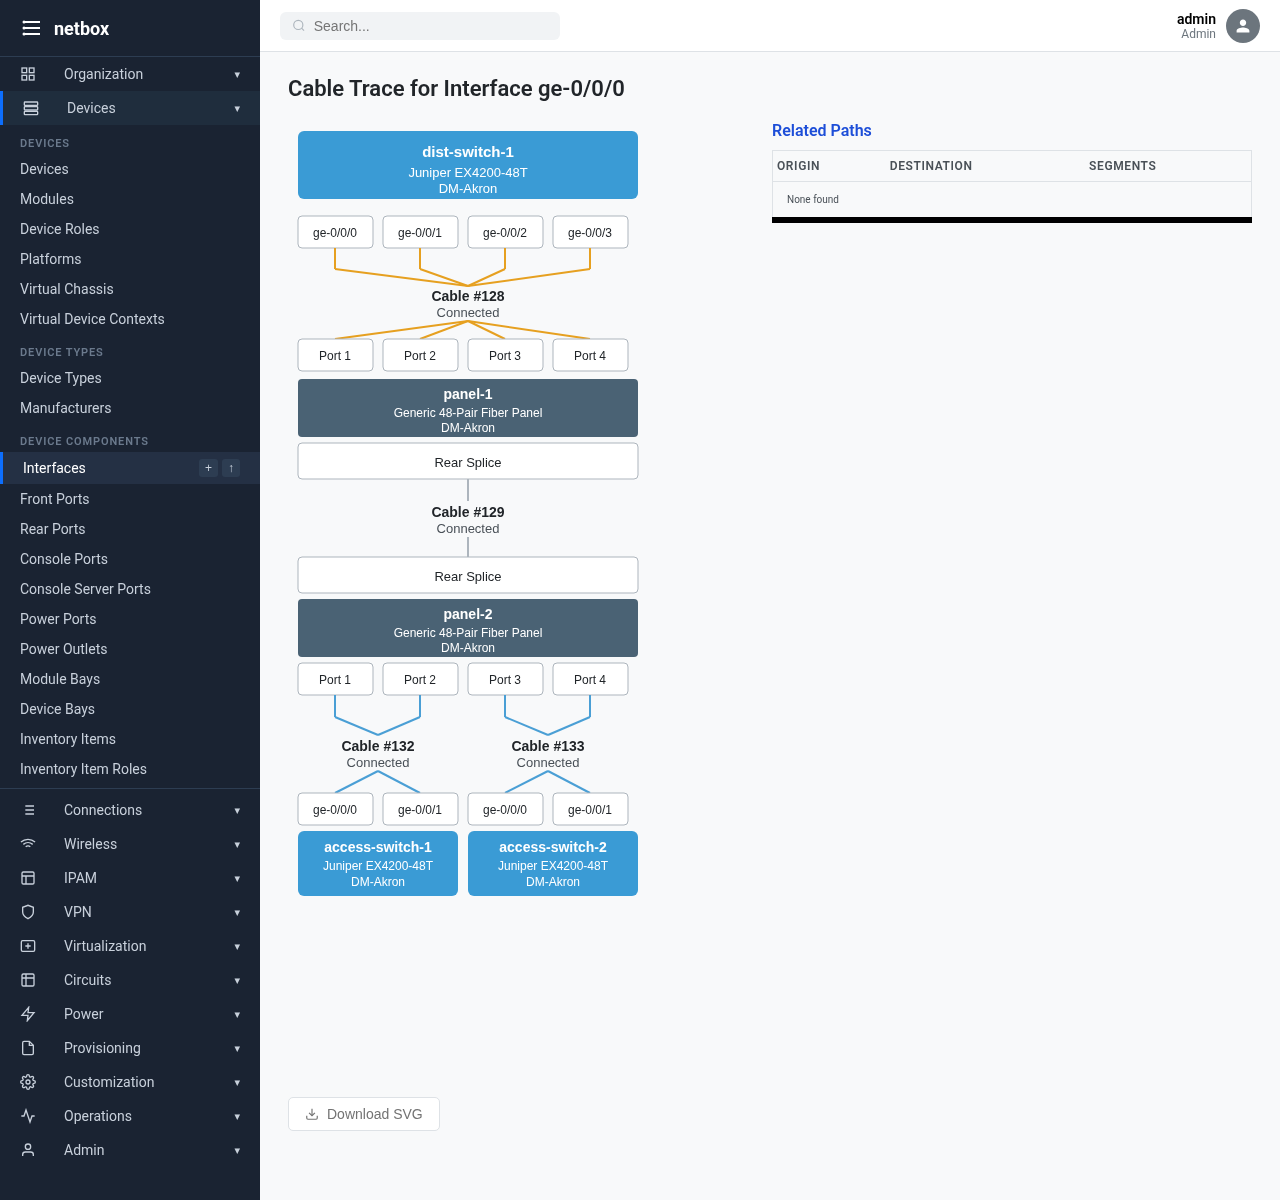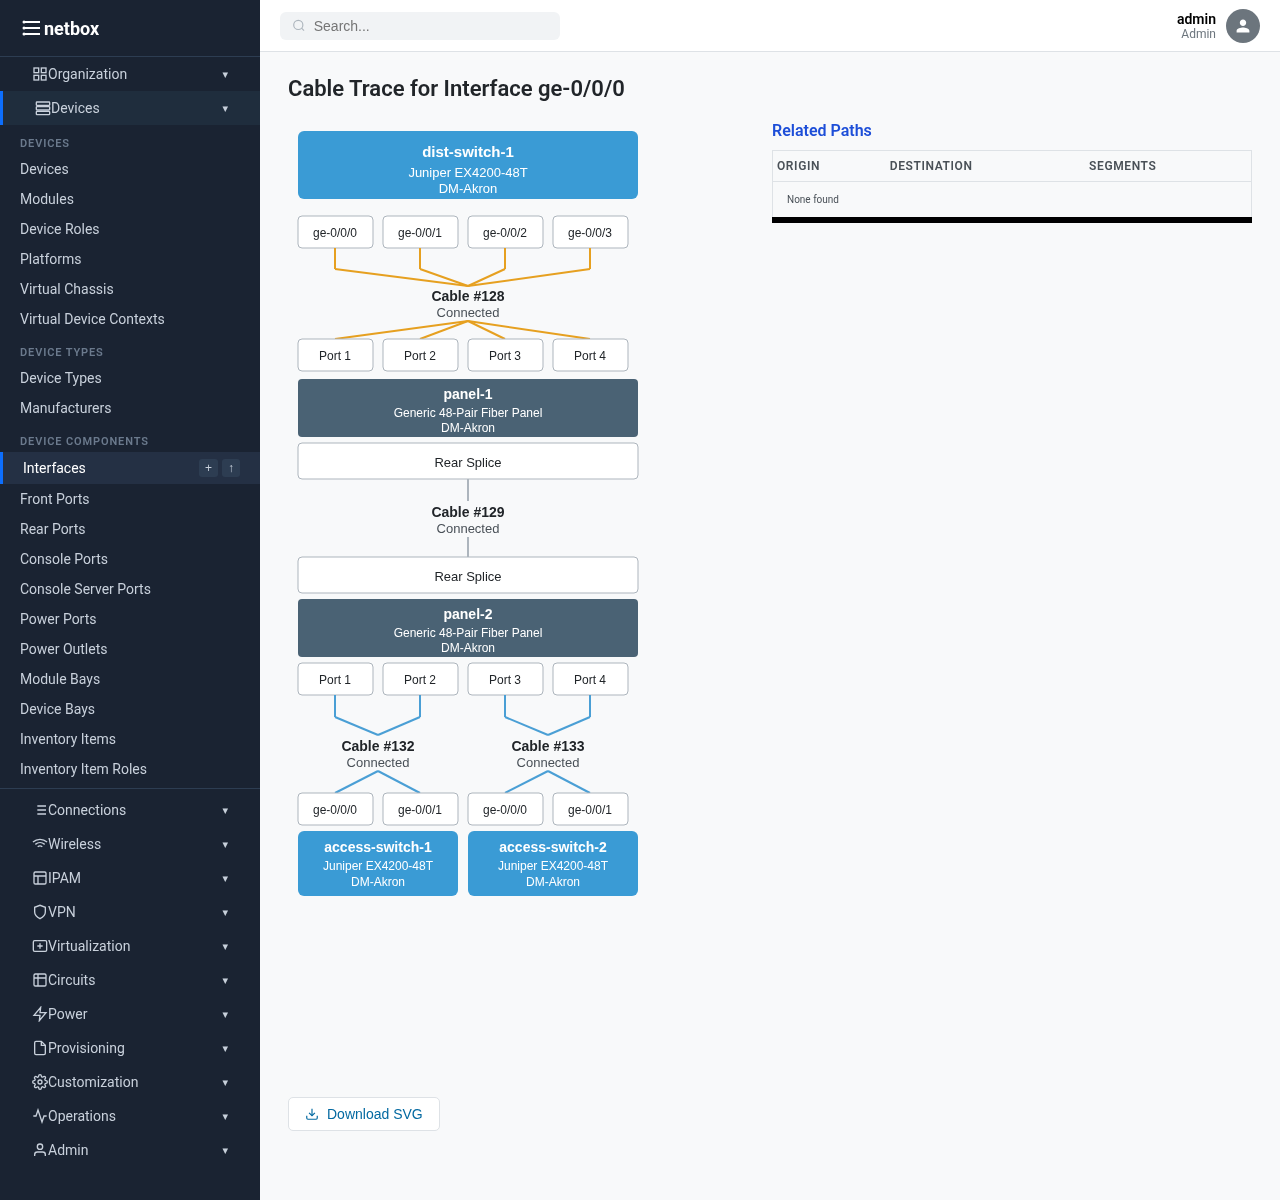--- a/index.html
+++ b/index.html
@@ -13,21 +13,21 @@
       color: #c8d0db;
       display: flex;
       flex-direction: column;
       overflow-y: auto;
       height: 100vh;
     }
     .sidebar-logo {
       padding: 16px 20px;
       display: flex;
       align-items: center;
-      gap: 0;
+      gap: 10px;
       color: white;
       font-size: 18px;
       font-weight: bold;
       border-bottom: 1px solid #2d3d52;
     }
     .sidebar-logo svg { width: 24px; height: 24px; }
 
     .sidebar-section-header {
       padding: 12px 20px 4px 20px;
       font-size: 11px;
@@ -53,25 +53,25 @@
       border: none;
       color: #c8d0db;
       padding: 2px 6px;
       border-radius: 3px;
       cursor: pointer;
       font-size: 12px;
     }
     .sidebar-category {
       display: flex;
       align-items: center;
-      padding: 9px 32px;
+      padding: 9px 20px;
       cursor: pointer;
       color: #c8d0db;
       font-size: 14px;
-      gap: 0;
+      gap: 28px;
     }
     .sidebar-category .chevron { margin-left: auto; font-size: 11px; }
 
     
     #main {
       flex: 1;
       display: flex;
       flex-direction: column;
       overflow: hidden;
     }
@@ -173,21 +173,21 @@
 
     .download-btn {
       display: inline-flex;
       align-items: center;
       gap: 8px;
       background: white;
       border: 1px solid #dee2e6;
       border-radius: 5px;
       padding: 8px 16px;
       font-size: 14px;
-      color: #0369a1;
+      color: #737373;
       cursor: pointer;
       margin-top: 16px;
     }
 
     .sidebar-divider { border-top: 1px solid #2d3d52; margin: 4px 0; }
   </style>
 </head>
 <body>
 
 <nav id="sidebar">

